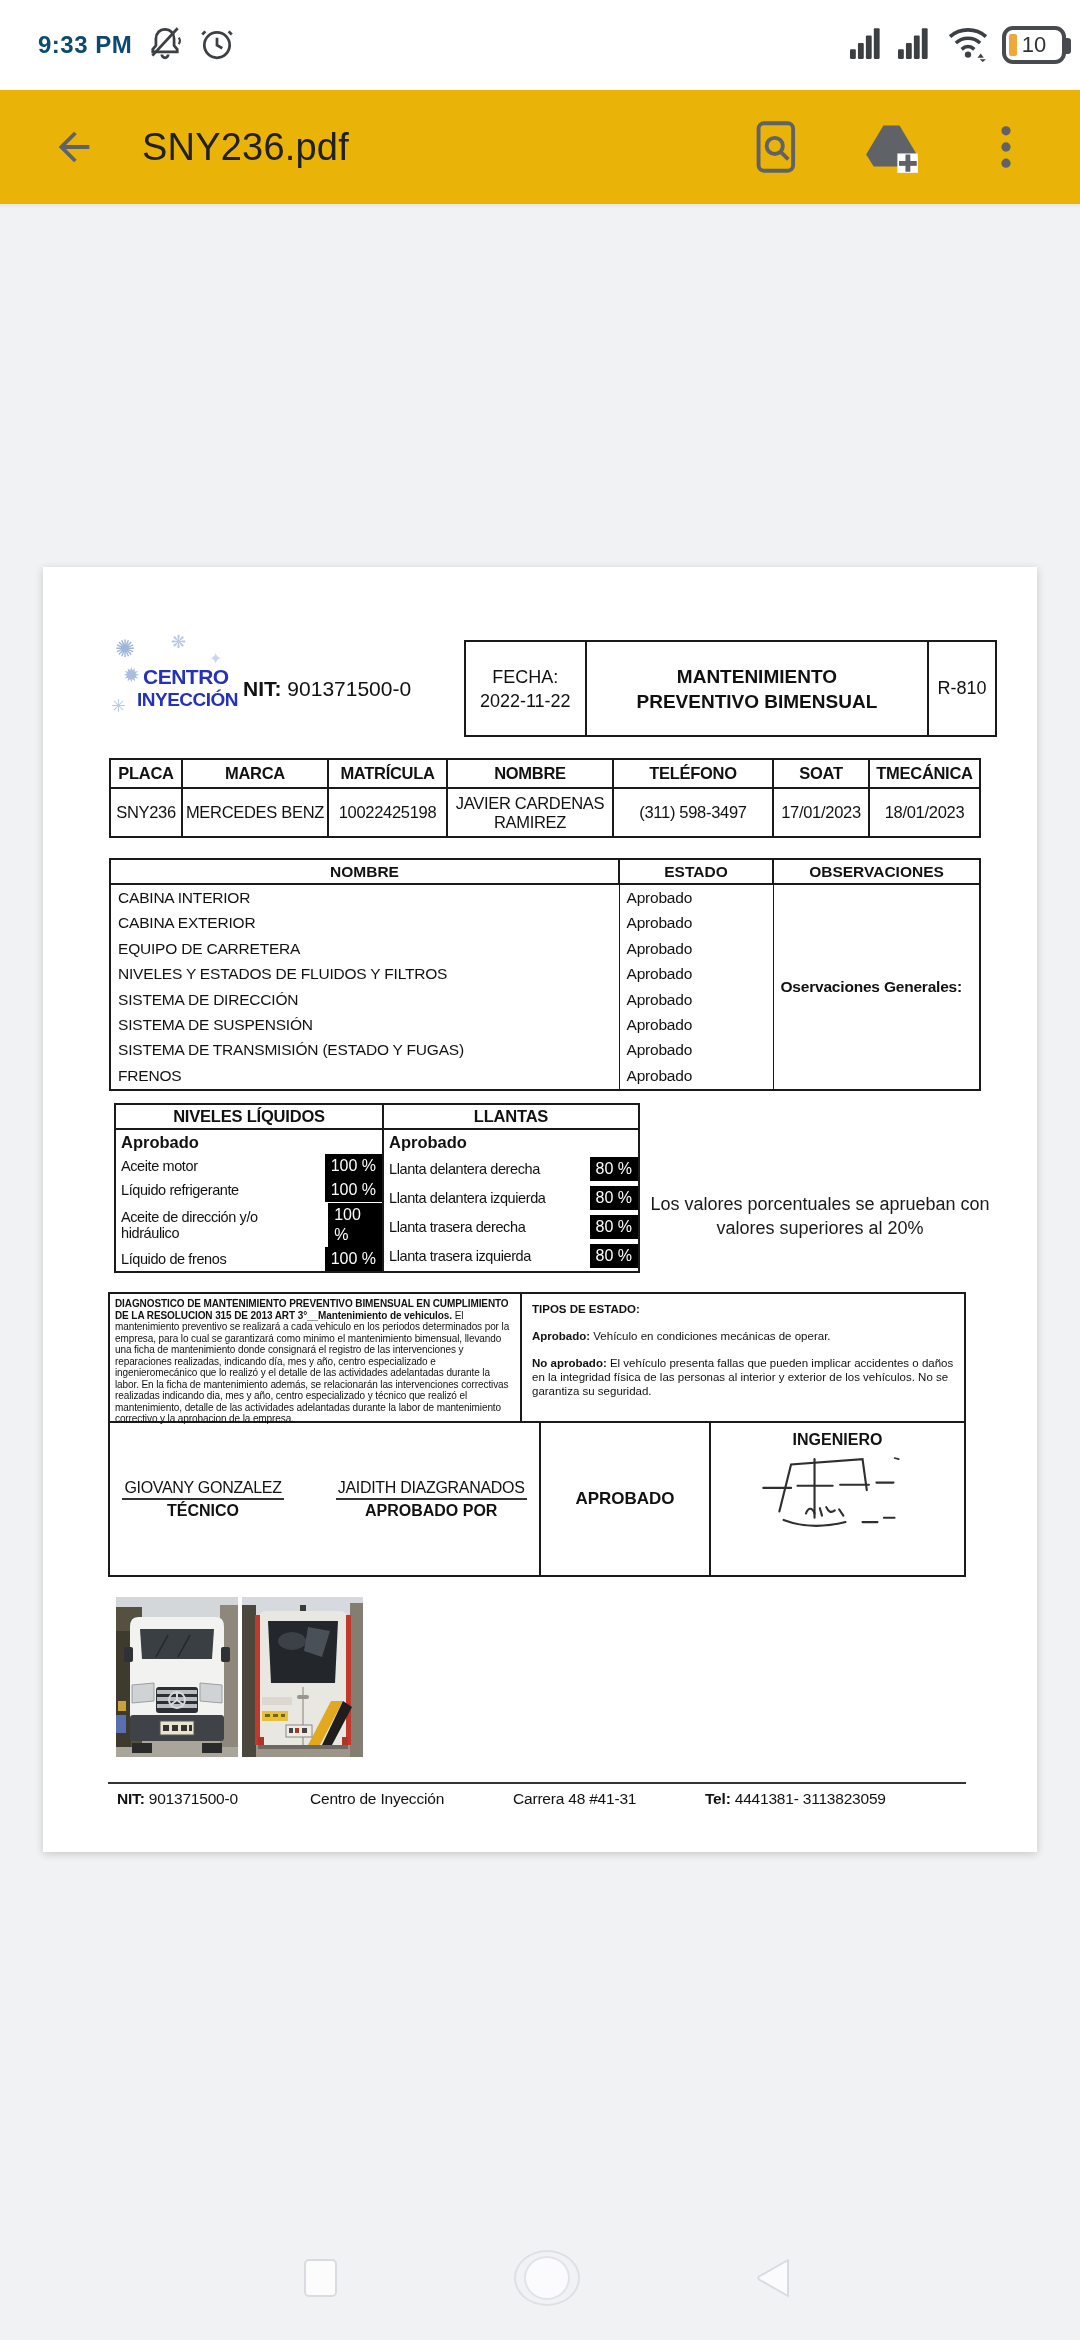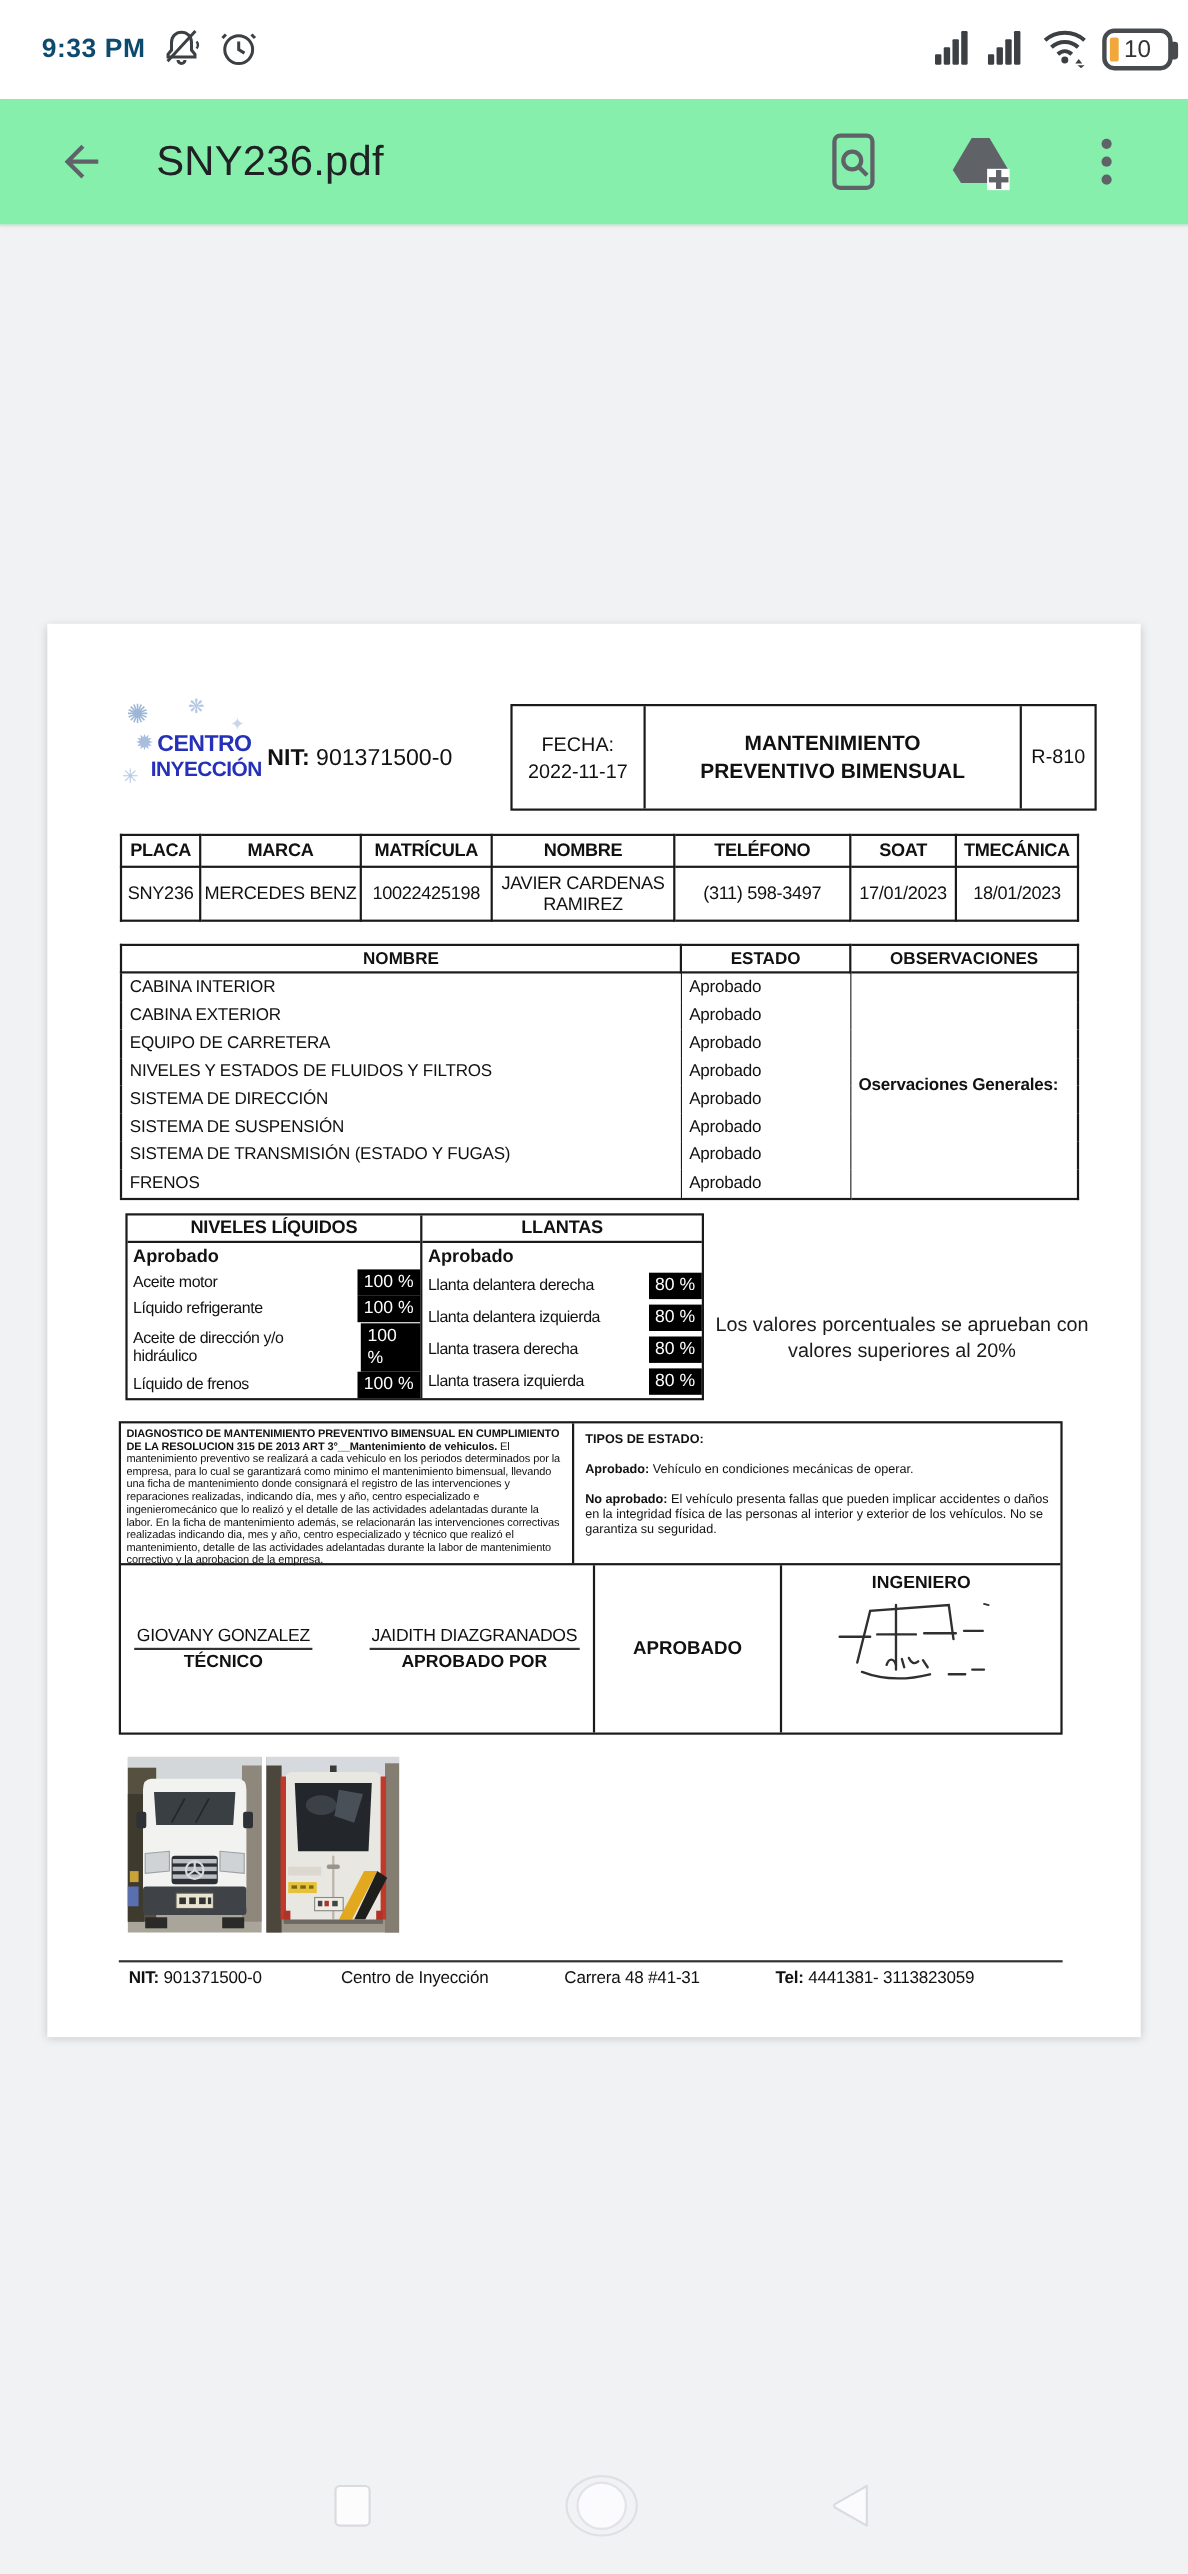--- a/index.html
+++ b/index.html
@@ -12,21 +12,21 @@
   .sb-left { display:flex; align-items:center; gap:14px; margin-left:38px; }
   .sb-time { font-size:24px; font-weight:600; color:#0c4a6e; letter-spacing:.5px; }
   .sb-right { display:flex; align-items:center; gap:12px; margin-left:auto; margin-right:14px; }
   .battery { position:relative; width:64px; height:38px; border:4px solid #474a4e; border-radius:11px;
     display:flex; align-items:center; justify-content:center; }
   .battery .nub { position:absolute; right:-9px; top:8px; width:6px; height:16px; background:#474a4e; border-radius:0 3px 3px 0; }
   .battery .fill { position:absolute; left:3px; top:4px; width:8px; height:22px; background:#f0a73c; border-radius:2px; }
   .battery .pct { font-size:22px; color:#333; margin-left:0; }
 
   
-  .app-bar { position:absolute; top:90px; left:0; width:1080px; height:115px; background:#86efac;
+  .app-bar { position:absolute; top:90px; left:0; width:1080px; height:115px; background:#eab308;
     display:flex; align-items:center; border-bottom:1px solid #e4e6e8; box-shadow:0 1px 3px rgba(0,0,0,.06); }
   .ab-back { margin-left:48px; width:52px; height:52px; display:flex; align-items:center; justify-content:center; cursor:pointer; }
   .ab-title { margin-left:42px; font-size:38px; color:#202124; letter-spacing:.2px; }
   .ab-actions { display:flex; align-items:center; gap:58px; margin-left:auto; margin-right:46px; }
   .ab-icon { width:56px; height:56px; display:flex; align-items:center; justify-content:center; cursor:pointer; }
 
   
   .pdf-viewport { position:absolute; top:205px; left:0; width:1080px; height:2020px; }
   .page { position:absolute; left:43px; top:362px; width:994px; height:1285px; background:#fff;
     box-shadow:0 2px 8px rgba(0,0,0,.18); }
@@ -213,21 +213,21 @@
       <span class="l1">CENTRO</span>
       <span class="l2">INYECCIÓN</span>
     </div>
     <div class="abs nit">
       <b>NIT:</b>
       <span>901371500-0</span>
     </div>
     <div class="abs hdr-table">
       <div class="hdr-cell hc-fecha">
         <span>FECHA:</span>
-        <span>2022-11-17</span>
+        <span>2022-11-22</span>
       </div>
       <div class="hdr-cell hc-title">
         <span>MANTENIMIENTO</span>
         <span>PREVENTIVO BIMENSUAL</span>
       </div>
       <div class="hdr-cell hc-code">R-810</div>
     </div>
 
     <table class="abs veh-table">
       <colgroup>

